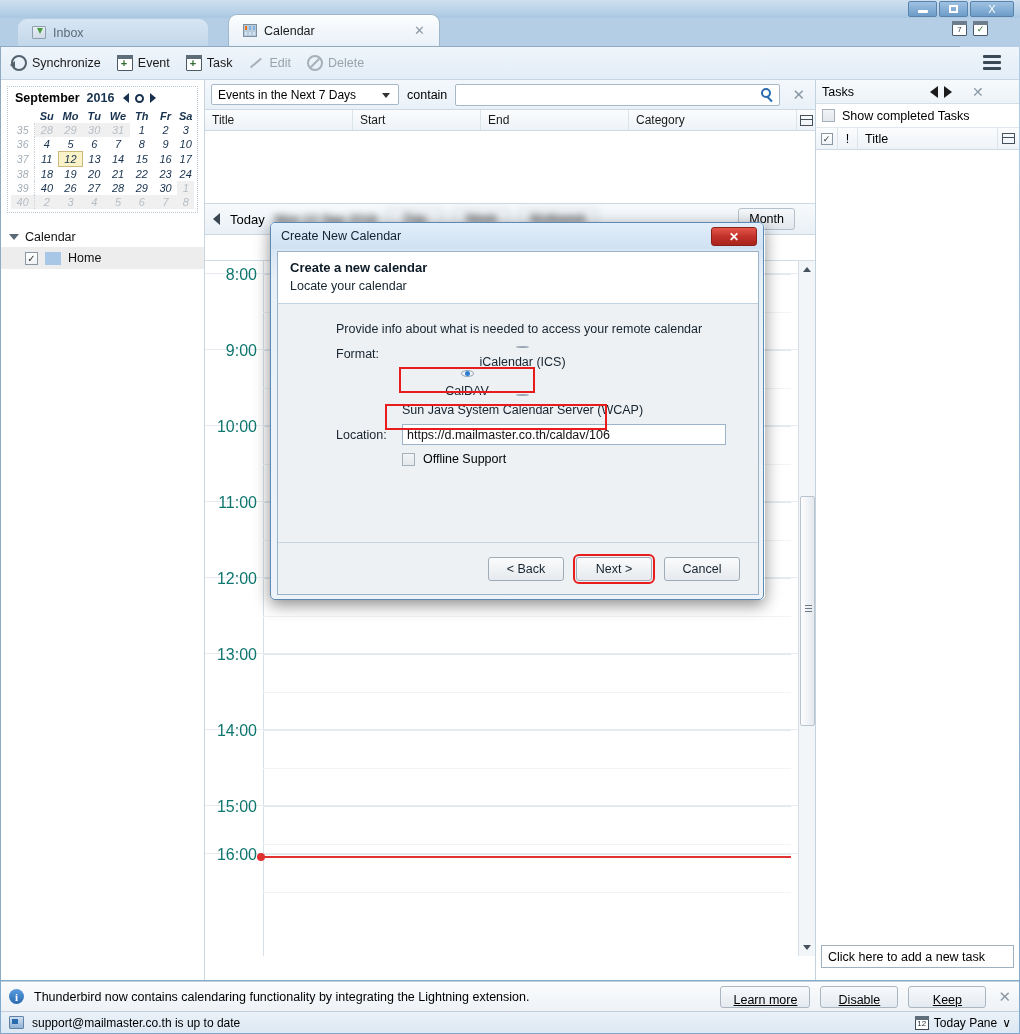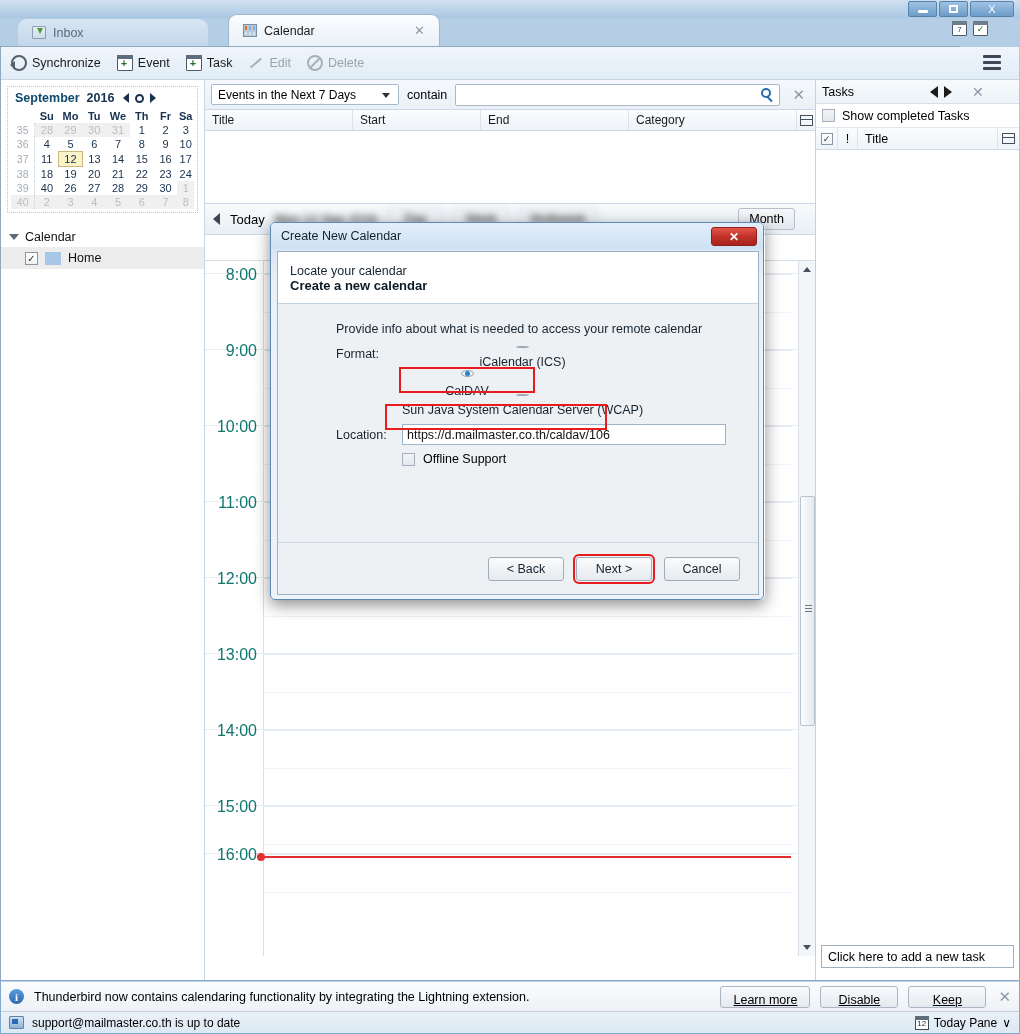--- a/index.html
+++ b/index.html
@@ -131,27 +131,27 @@
   
   #leftpane{
     position:absolute;left:0;top:33px;width:204px;height:900px;
     background:#fff;border-right:1px solid #c9d6e2;
   }
   #minimonth{
     margin:6px 6px 0 6px; border:1px dotted #b9c6d2; padding:2px 3px 3px 3px;
     background:#fff;
   }
   #mm-head{ display:flex;align-items:center;gap:7px;padding:2px 2px 4px 4px; }
-  #mm-month{ font-weight:bold;font-size:12.5px;color:#0c4a6e; }
+  #mm-month{ font-weight:bold;font-size:12.5px;color:#000000; }
   #mm-year{ font-weight:bold;font-size:12.5px;color:#17314e; }
   .mm-nav{ display:flex;align-items:center;gap:6px;margin-left:2px; }
   .arr-l{width:0;height:0;border-top:5px solid transparent;border-bottom:5px solid transparent;border-right:6px solid #17314e;}
   .arr-r{width:0;height:0;border-top:5px solid transparent;border-bottom:5px solid transparent;border-left:6px solid #17314e;}
   .dot-o{width:9px;height:9px;border:2px solid #17314e;border-radius:50%;}
-  table.mm{ border-collapse:collapse; width:100%; }
+  table.mm{ border-collapse:collapse; width:100%;font-style:italic; }
   table.mm th{ font-size:11px;font-weight:bold;color:#17314e;padding:1px 0;text-align:center;width:13%; }
   table.mm td{ font-size:11px;text-align:center;padding:1px 0;color:#17314e; }
   table.mm td.wk{ color:#a3adb6;font-size:10.5px;width:11%;border-right:1px dotted #c8d2db;}
   table.mm td.oth{ color:#b6bec6; background:#f0f0f0; }
   table.mm td.sel{ background:#fbf3c8;border:1px solid #c9b97c; }
   table.mm tr.grayrow td{ background:#f0f0f0;color:#b6bec6; }
 
   #cal-list{ margin-top:14px; }
   #cal-group{ display:flex;align-items:center;gap:6px;padding:3px 0 3px 8px;font-size:12.5px;color:#111; }
   .tri{width:0;height:0;border-left:5px solid transparent;border-right:5px solid transparent;border-top:6px solid #5a6975;}
@@ -744,22 +744,22 @@
 
   <div id="dlg-shadow"></div>
   <div id="dialog">
     <div id="dlg-title">
       <span>Create New Calendar</span>
     </div>
     <div id="dlg-close">✕</div>
 
     <div id="dlg-inner">
       <div id="dlg-header">
+        <div id="dlg-h1">Create a new calendar</div>
         <div id="dlg-h2">Locate your calendar</div>
-        <div id="dlg-h1">Create a new calendar</div>
       </div>
 
       <div id="dlg-body">
         <div id="dlg-prompt">Provide info about what is needed to access your remote calendar</div>
 
         <div class="fld-row">
           <div class="fld-lbl">Format:</div>
           <div>
             <div class="radio-line">
               <span class="radio"></span>

